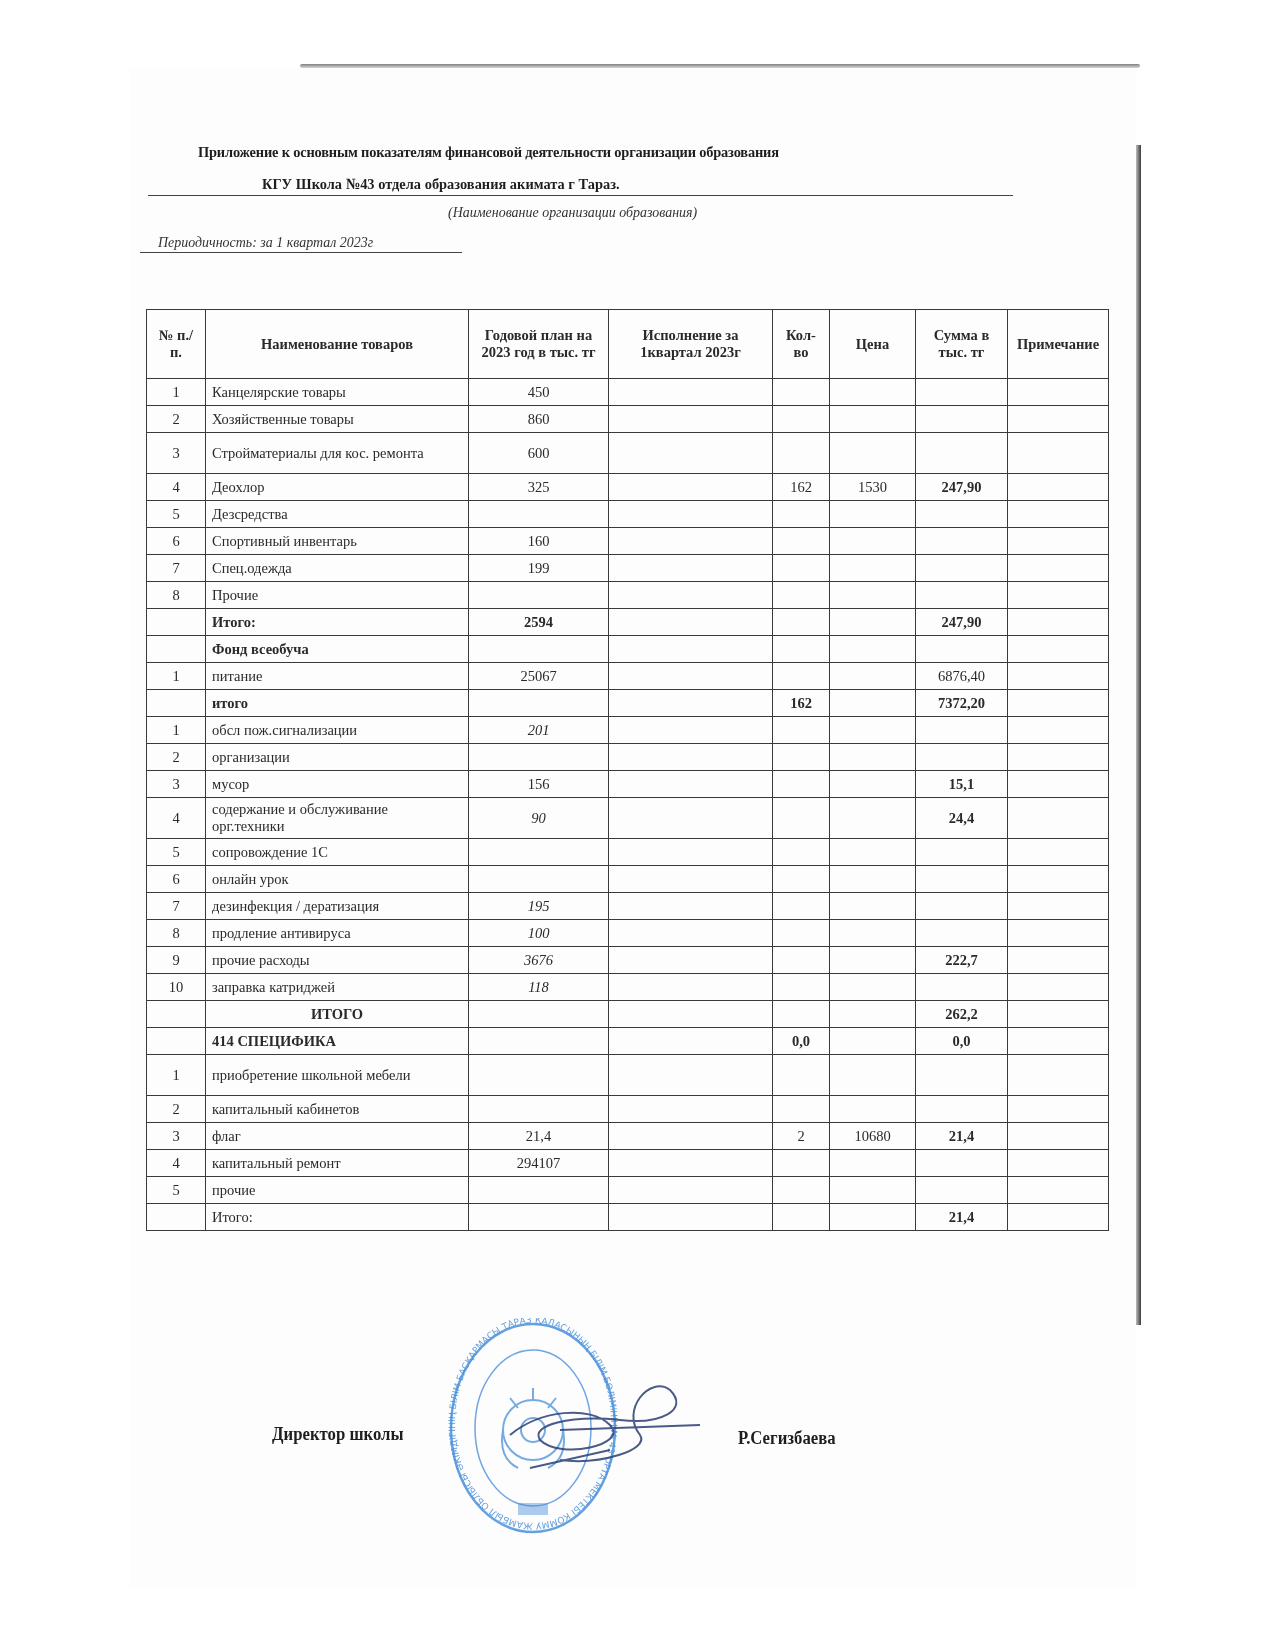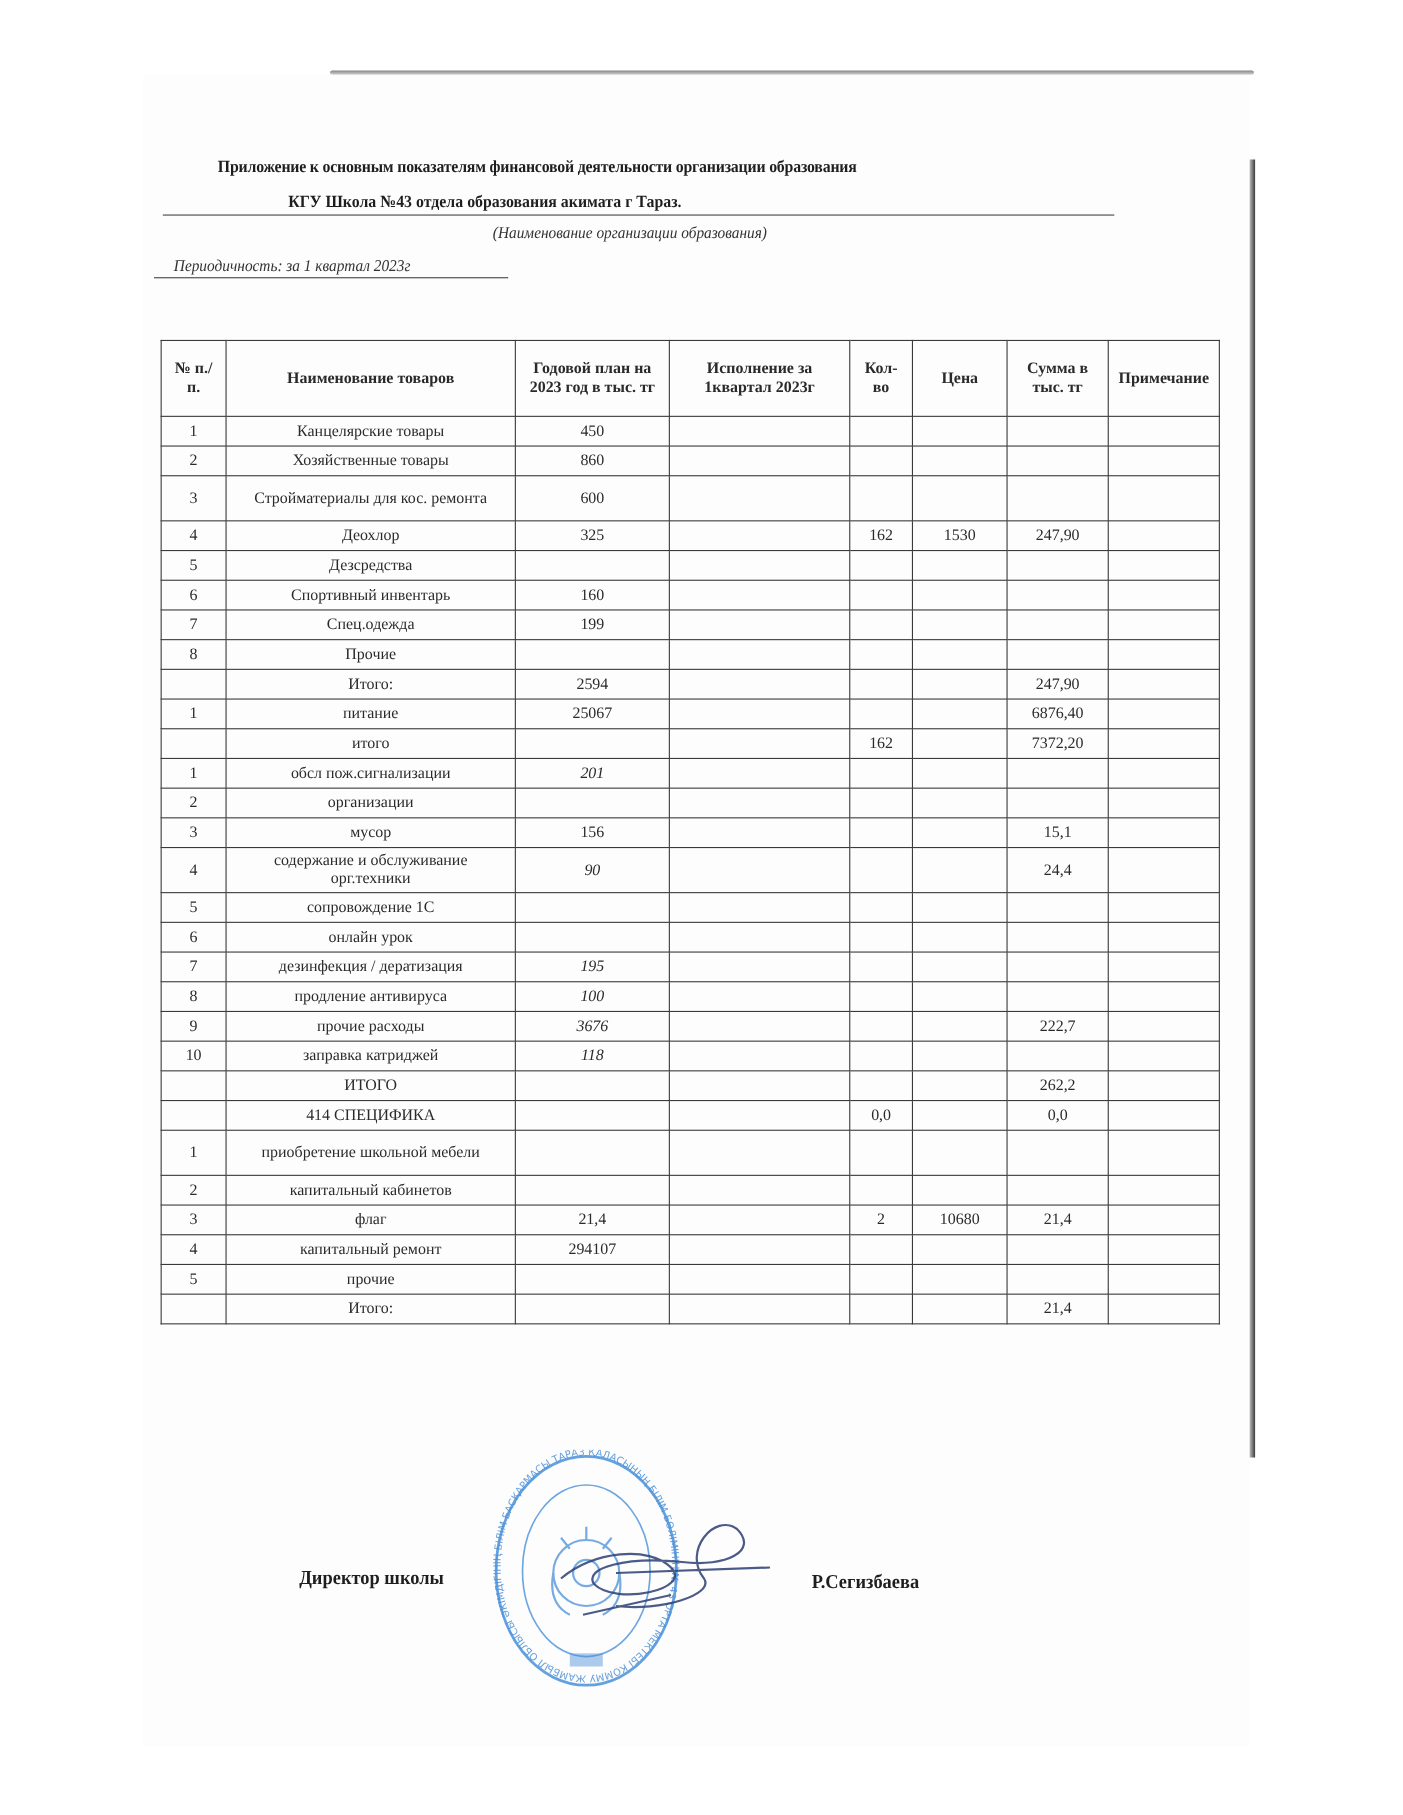--- a/index.html
+++ b/index.html
@@ -53,23 +53,23 @@
   table.report td, table.report th {
     border:1px solid #3a3a3a; padding:0 6px; vertical-align:middle;
     line-height:17px; overflow:hidden;
   }
   table.report th {
     font-weight:bold; text-align:center; height:68px; font-size:14.5px; color:#2a2a2a;
   }
   table.report td { height:26px; }
   table.report tr.tall td { height:40px; }
   td.c-num { text-align:center; }
-  td.c-name { text-align:center; }
+  td.c-name { text-align:left; }
   td.c-val { text-align:center; }
-  td.bold { font-weight:normal; }
+  td.bold { font-weight:bold; }
   td.center { text-align:center; }
   td.low { vertical-align:bottom; padding-bottom:2px; }
   td.high { vertical-align:top; padding-top:2px;font-style:italic; }
 
   .signature-row {
     position:absolute; left:272px; top:1424px; font-size:18px; font-weight:bold;
     color:#1e1e1e; transform:scaleX(0.93); transform-origin:left;
   }
   .signature-name {
     position:absolute; left:738px; top:1428px; font-size:18px; font-weight:bold;
@@ -202,20 +202,30 @@
         <td class="c-num"></td>
         <td class="c-name bold">Итого:</td>
         <td class="c-val bold">2594</td>
         <td class="c-val"></td>
         <td class="c-val bold"></td>
         <td class="c-val"></td>
         <td class="c-val bold">247,90</td>
         <td class="c-val"></td>
       </tr>
       <tr>
+        <td class="c-num"></td>
+        <td class="c-name bold">Фонд всеобуча</td>
+        <td class="c-val bold"></td>
+        <td class="c-val"></td>
+        <td class="c-val bold"></td>
+        <td class="c-val"></td>
+        <td class="c-val"></td>
+        <td class="c-val"></td>
+      </tr>
+      <tr>
         <td class="c-num">1</td>
         <td class="c-name">питание</td>
         <td class="c-val">25067</td>
         <td class="c-val"></td>
         <td class="c-val"></td>
         <td class="c-val"></td>
         <td class="c-val">6876,40</td>
         <td class="c-val"></td>
       </tr>
       <tr>

